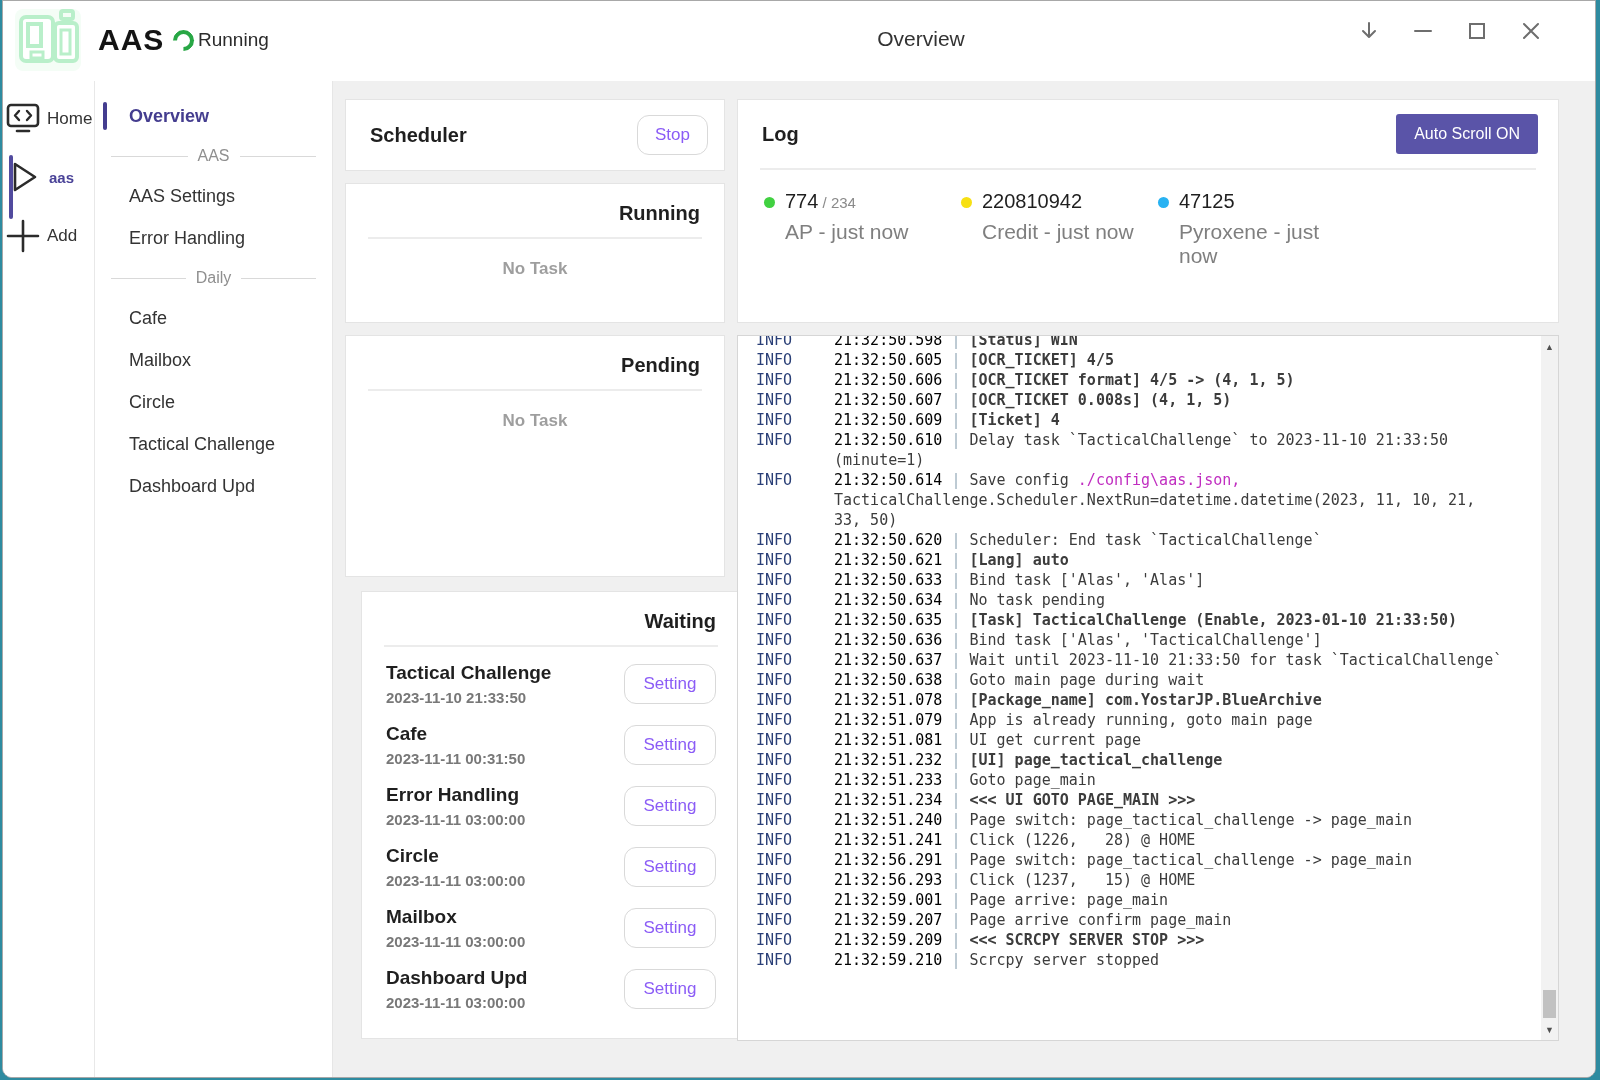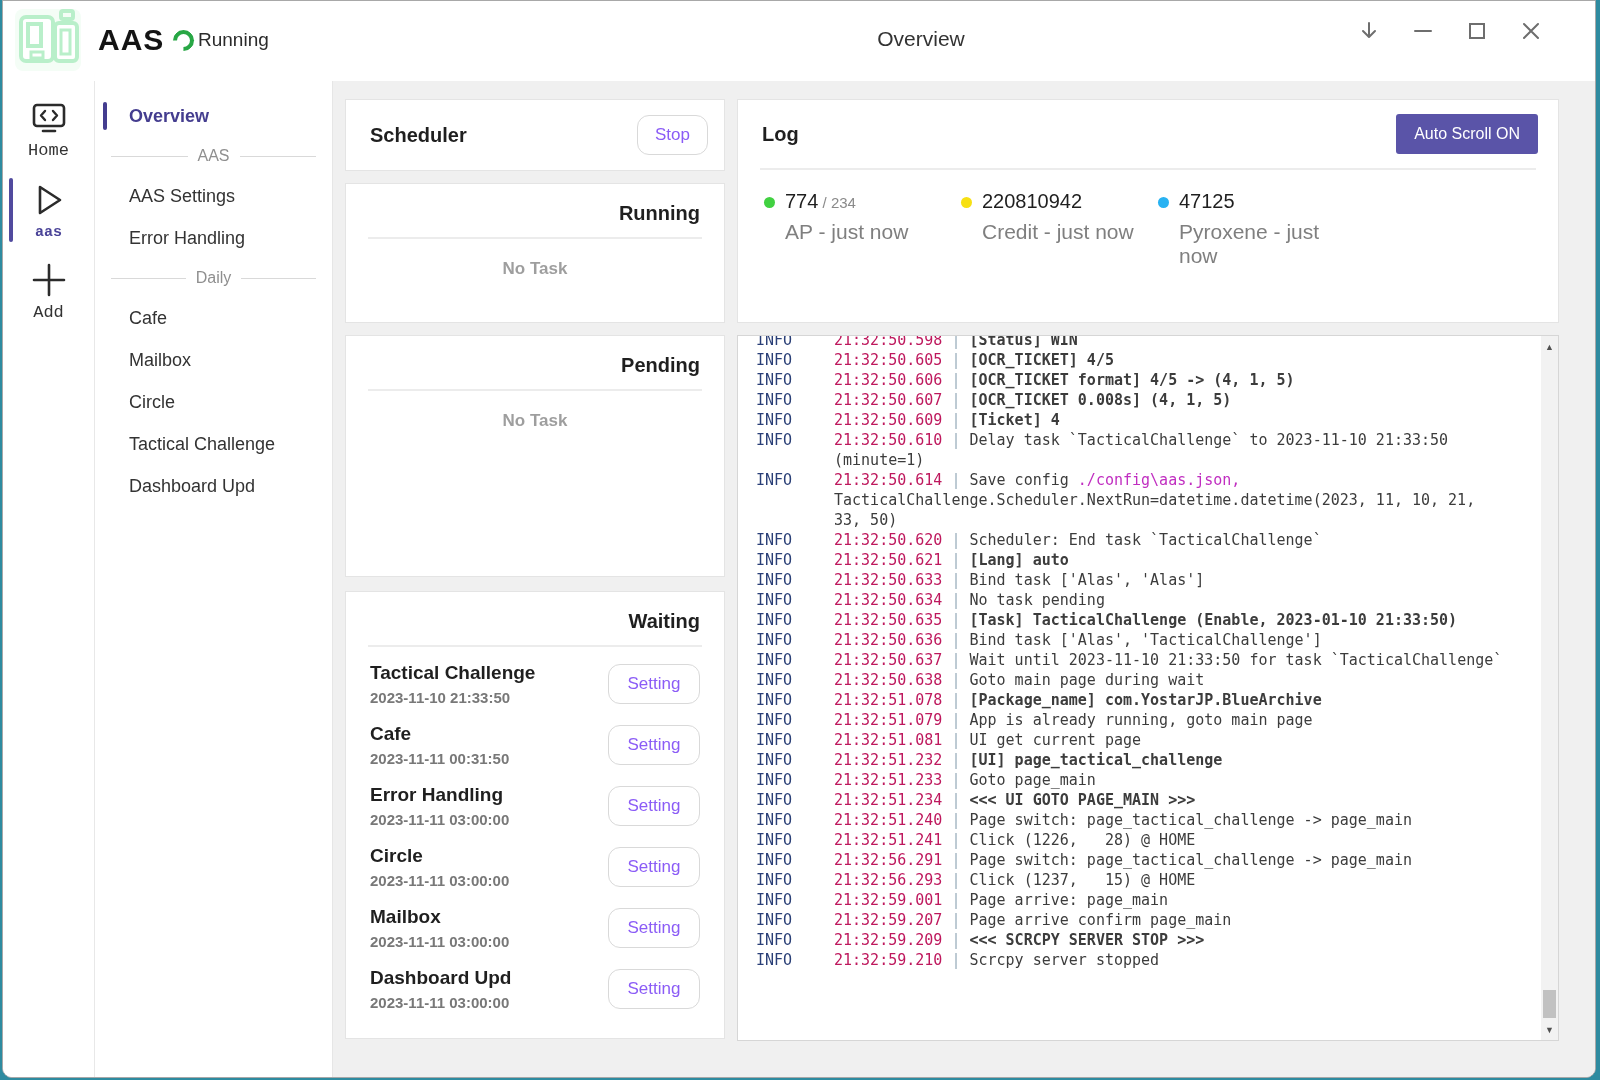--- a/index.html
+++ b/index.html
@@ -16,21 +16,21 @@
   .status-wrap { position:absolute; left:170px; top:28px; display:flex; align-items:center; gap:4px; }
   .spinner { width:21px; height:21px; border:4px solid #28a745; border-left-color:transparent;
              border-radius:50%; transform:rotate(-45deg); }
   .status-label { font-size:19px; color:#2b2b2b; }
   .center-title { position:absolute; left:818px; top:26px; width:200px; text-align:center; font-size:21px; color:#333; }
   .win-controls { position:absolute; right:52px; top:18px; display:flex; gap:30px; }
   .win-btn { width:24px; height:24px; display:flex; align-items:center; justify-content:center; cursor:default; }
 
   
   .rail { position:absolute; left:0; top:80px; bottom:0; width:92px; background:#fff; border-right:1px solid #e8e8e8; }
-  .rail-item { position:relative; margin-top:20px; display:flex; flex-direction:column; align-items:center; gap:4px;font-family:Liberation Mono, monospace; }
+  .rail-item { position:relative; margin-top:20px; display:flex; flex-direction:row; align-items:center; gap:4px; }
   .rail-item .bar { position:absolute; left:6px; top:-2px; width:4px; height:64px; background:#514a9e; border-radius:2px; display:none; }
   .rail-item.active .bar { display:block; }
   .rail-label { font-size:17px; color:#333; }
   .rail-item.active .rail-label { color:#4a4398; font-weight:700; font-size:15px; }
 
   
   .sidenav { position:absolute; left:92px; top:80px; bottom:0; width:238px; background:#fff; border-right:1px solid #e6e6e6; padding-top:14px; }
   .nav-item { position:relative; height:42px; line-height:42px; padding-left:34px; font-size:18px; color:#333; cursor:pointer; }
   .nav-item.active { color:#443d8f; font-weight:700; }
   .nav-item.active::before { content:""; position:absolute; left:8px; top:7px; width:4px; height:28px; background:#443d8f; border-radius:2px; }
@@ -45,21 +45,21 @@
   .card-head-divider { height:2px; background:#ececec; margin:0 22px; }
 
   
   .scheduler-card { left:12px; top:18px; width:380px; height:72px; display:flex; align-items:center; justify-content:space-between; padding:0 16px 0 24px; }
   .btn-outline { background:#fff; border:1px solid #d9d9d9; border-radius:12px; font-size:17px; color:#8b5cf6;
                  padding:9px 17px; font-family:inherit; cursor:pointer; }
   .running-card { left:12px; top:102px; width:380px; height:140px; }
   .pending-card { left:12px; top:254px; width:380px; height:242px; }
   .simple-card-title { padding:18px 24px 12px 24px; }
   .no-task { text-align:center; font-size:17px; font-weight:600; color:#9e9e9e; margin-top:20px; }
-  .waiting-card { left:12px; top:510px; width:380px; height:448px; }
+  .waiting-card { left:28px; top:510px; width:380px; height:448px; }
   .waiting-list { padding:6px 24px 0 24px; }
   .waiting-row { height:61px; display:flex; align-items:center; justify-content:space-between; }
   .waiting-name { font-size:19px; font-weight:700; color:#1f1f1f; }
   .waiting-time { font-size:15px; font-weight:700; color:#787878; margin-top:5px; }
   .setting-btn { width:92px; padding:9px 4px; text-align:center; }
 
   
   .log-card { left:404px; top:18px; width:822px; height:224px; }
   .log-head { height:68px; display:flex; align-items:center; justify-content:space-between; padding:0 20px 0 24px; }
   .btn-primary { background:#5a54a8; color:#fff; border:none; border-radius:3px; font-size:16px;
@@ -69,21 +69,21 @@
   .stat-dot { width:11px; height:11px; border-radius:50%; margin-top:7px; flex:none; }
   .stat-value { font-size:20px; font-weight:400; color:#1f1f1f; }
   .stat-suffix { font-size:15px; font-weight:400; color:#8a8a8a; }
   .stat-caption { font-size:21px; color:#7f7f7f; margin-top:7px; }
 
   
   .log-panel { left:404px; top:254px; width:822px; height:706px; background:#fff; border:1px solid #d6d6d6; overflow:hidden; }
   .log-lines { margin:-6px 0 0 18px; width:750px; font-family:"DejaVu Sans Mono", monospace; font-size:15px; line-height:20px; color:#3c3c3c; }
   .log-entry { padding-left:78px; text-indent:-78px; white-space:pre-wrap; word-break:break-word; }
   .log-level { display:inline-block; width:78px; color:#2a3f77; text-indent:0; }
-  .log-time { color:#be185d; }
+  .log-time { color:#000000; }
   .log-sep { color:#9cb0bd; }
   .seg-b { font-weight:700; }
   .seg-p { color:#c02ec0; }
 
   .v-scrollbar { position:absolute; right:0; top:0; bottom:0; width:17px; background:#f2f2f2; }
   .scroll-btn { position:absolute; left:0; width:17px; height:17px; display:flex; align-items:center; justify-content:center;
                 font-size:9px; color:#505050; cursor:pointer; }
   .scroll-up { top:2px; } .scroll-down { bottom:2px; }
   .scroll-thumb { position:absolute; left:2px; width:13px; height:28px; bottom:22px; background:#c1c1c1; }
 

